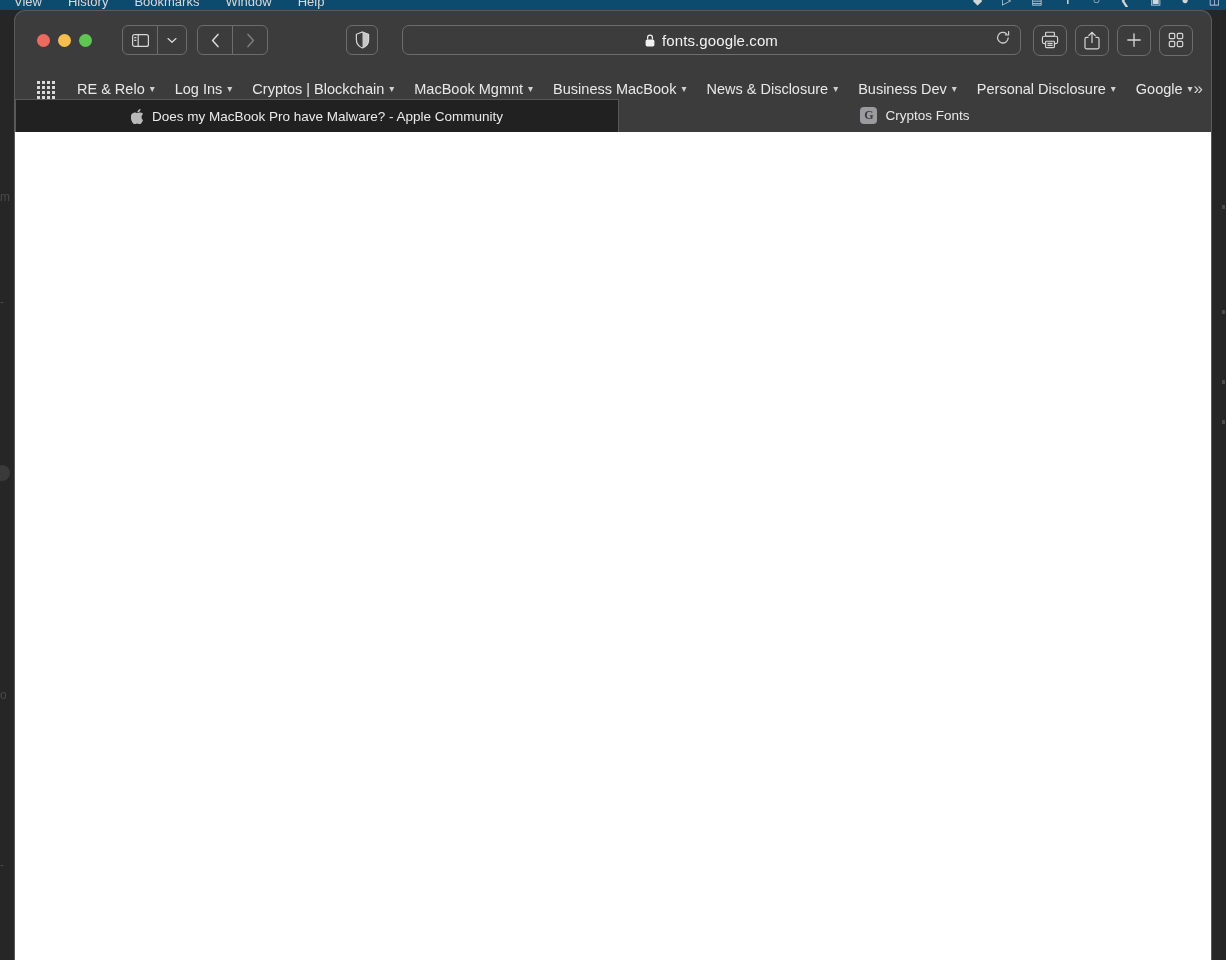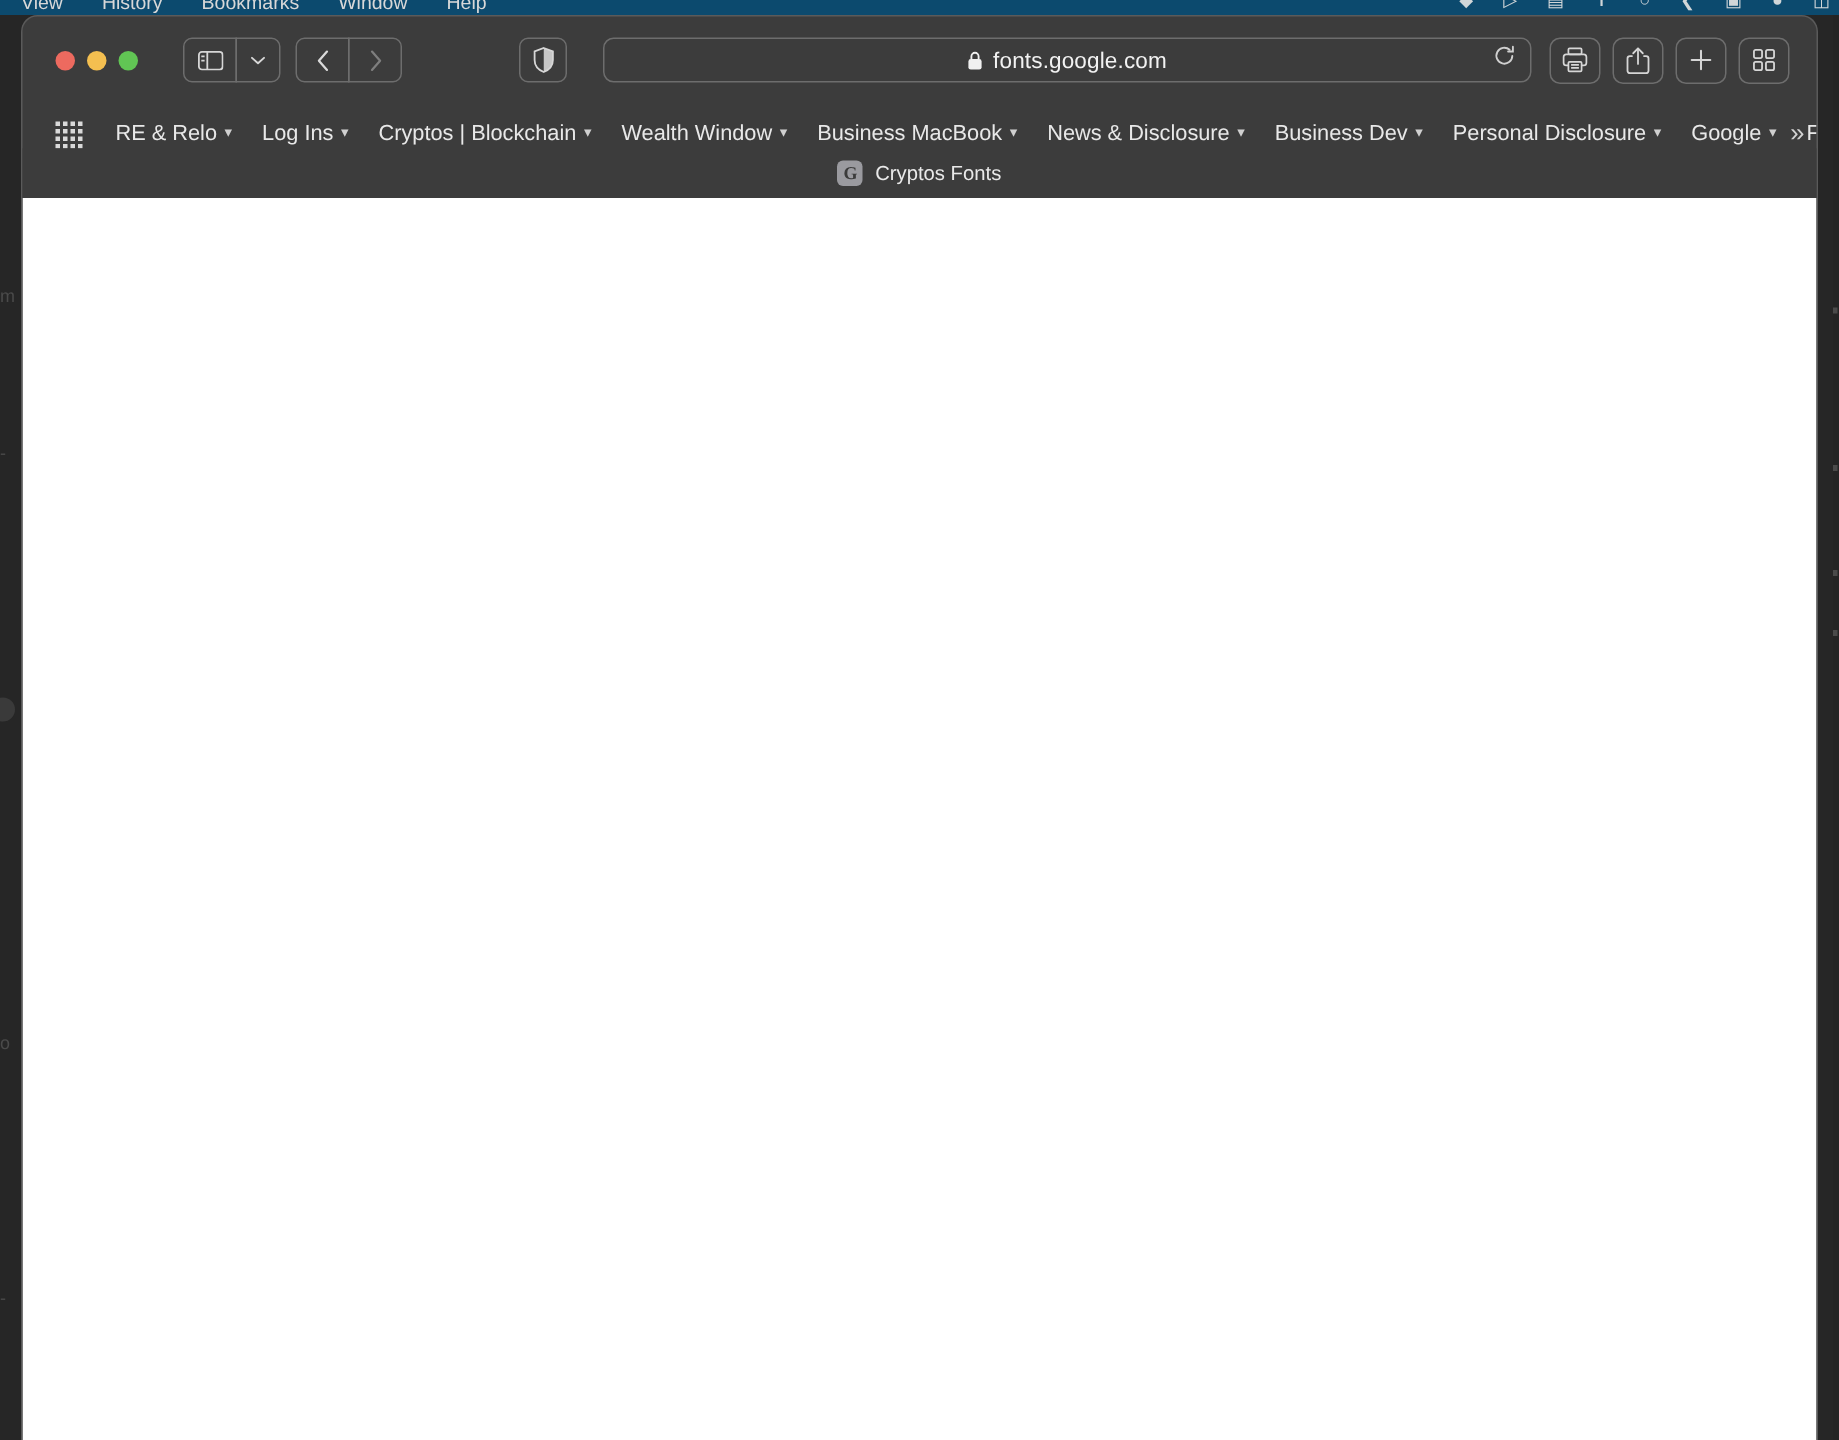--- a/index.html
+++ b/index.html
@@ -300,21 +300,21 @@
     </span>
     <span class="bm">
       <span>Log Ins</span>
       <span class="caret">▾</span>
     </span>
     <span class="bm">
       <span>Cryptos | Blockchain</span>
       <span class="caret">▾</span>
     </span>
     <span class="bm">
-      <span>Wealth Window</span>
+      <span>MacBook Mgmnt</span>
       <span class="caret">▾</span>
     </span>
     <span class="bm">
       <span>Business MacBook</span>
       <span class="caret">▾</span>
     </span>
     <span class="bm">
       <span>News &amp; Disclosure</span>
       <span class="caret">▾</span>
     </span>
@@ -331,20 +331,29 @@
       <span class="caret">▾</span>
     </span>
     <span class="bm">
       <span>Favorites</span>
 
     </span>
     <span id="bmoverflow">»</span>
   </div>
 
   <div id="tabstrip">
+    <div class="tab active">
+      <span class="favicon">
+        <svg width="13" height="15" viewBox="0 0 13 15" fill="#b9b9b9">
+          <path d="M10.5 8c0-2 1.6-2.9 1.7-3-0.9-1.4-2.4-1.5-2.9-1.6-1.2-0.1-2.4 0.7-3 0.7-0.6 0-1.6-0.7-2.6-0.7C2.4 3.5 1.1 4.3 0.4 5.6c-1.3 2.3-0.3 5.8 0.9 7.7 0.6 0.9 1.4 2 2.4 1.9 1-0.04 1.3-0.6 2.5-0.6 1.2 0 1.5 0.6 2.5 0.6 1 0 1.7-0.9 2.3-1.9 0.7-1.1 1-2.2 1-2.2S10.5 10 10.5 8z"></path>
+          <path d="M8.7 2.3C9.2 1.7 9.6 0.8 9.5 0c-0.8 0.03-1.7 0.5-2.3 1.2-0.5 0.6-0.9 1.5-0.8 2.3C7.2 3.6 8.1 3 8.7 2.3z"></path>
+        </svg>
+      </span>
+      <span class="label">Does my MacBook Pro have Malware? - Apple Community</span>
+    </div>
     <div class="tab inactive">
       <span class="favicon">
         <span class="gfav">G</span>
       </span>
       <span class="label">Cryptos Fonts</span>
     </div>
   </div>
 
   <div id="content"></div>
 </div>

